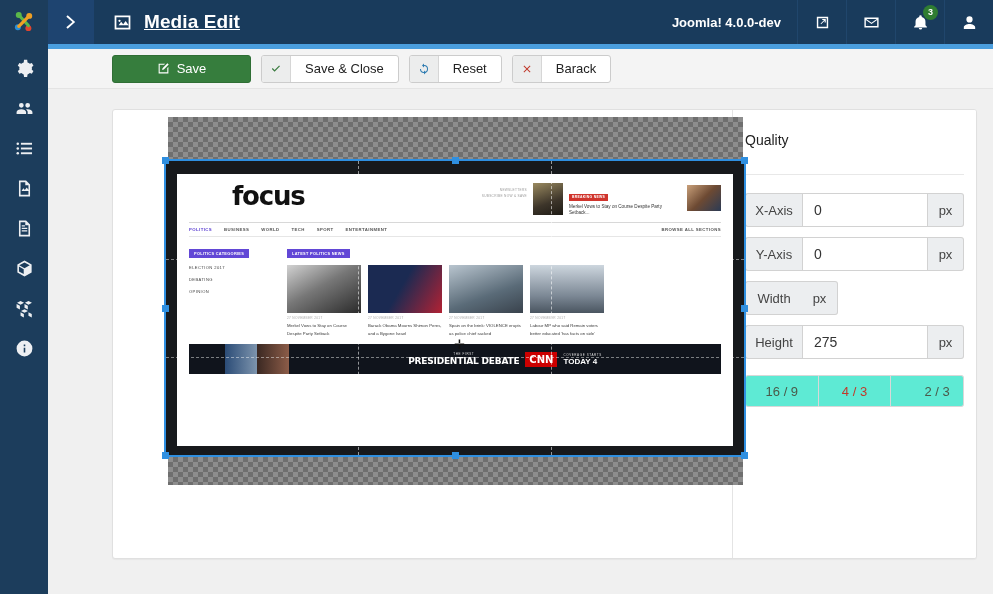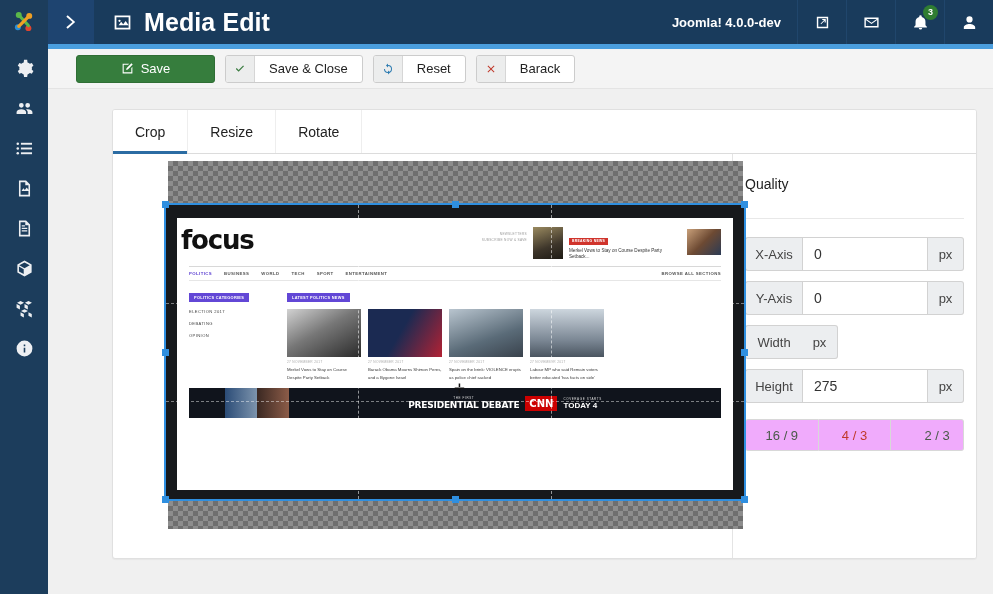--- a/index.html
+++ b/index.html
@@ -36,42 +36,42 @@
   .topbar {
     height:44px; background:#193b5c; display:flex; align-items:stretch; color:#fff;
     position:relative;
   }
   .tb-toggle {
     width:46px; display:flex; align-items:center; justify-content:center;
     background:#1e4470; font-size:20px; font-weight:bold;
   }
   .tb-title {
     display:flex; align-items:center; gap:11px; padding-left:18px; flex:1 1 auto;
-    font-size:25px; font-weight:bold; letter-spacing:.1px;
+    font-size:19px; font-weight:bold; letter-spacing:.1px;text-decoration:underline;
   }
   .tb-title .tt-ico svg { width:21px; height:21px; fill:#fff; display:block; }
   .tb-version {
     display:flex; align-items:center; padding:0 16px; font-size:13px; font-weight:bold;
   }
   .tb-btn {
     width:49px; display:flex; align-items:center; justify-content:center;
     border-left:1px solid #20466c; position:relative;
   }
   .tb-btn svg { width:17px; height:17px; fill:#fff; }
   .badge {
     position:absolute; top:5px; right:6px; min-width:15px; height:15px; line-height:15px;
     padding:0 3px; border-radius:8px; background:#2f7d32; color:#fff;
     font-size:9px; font-weight:bold; text-align:center;
   }
   .accent { height:5px; background:#4a9ede; }
 
   
   .toolbar {
     height:40px; background:#f4f4f4; display:flex; align-items:center;
-    padding:0 0 0 28px; gap:10px; border-bottom:1px solid #e4e4e4;
+    padding:0 0 0 64px; gap:10px; border-bottom:1px solid #e4e4e4;
   }
   .btn {
     height:28px; display:flex; align-items:center; background:#fff;
     border:1px solid #ccc; border-radius:3px; font-size:13px; color:#222;
     overflow:hidden;
   }
   .btn .lbl { padding:0 14px; }
   .btn .ic {
     width:29px; height:100%; display:flex; align-items:center; justify-content:center;
     background:#eceded; border-right:1px solid #d6d6d6;
@@ -128,21 +128,21 @@
   .h-nw{left:-4px; top:-4px;} .h-n{left:50%; margin-left:-3px; top:-4px;}
   .h-ne{right:-4px; top:-4px;} .h-w{left:-4px; top:50%; margin-top:-3px;}
   .h-e{right:-4px; top:50%; margin-top:-3px;} .h-sw{left:-4px; bottom:-4px;}
   .h-s{left:50%; margin-left:-3px; bottom:-4px;} .h-se{right:-4px; bottom:-4px;}
   .guide-v, .guide-h { position:absolute; border-color:rgba(255,255,255,.6); }
   .guide-v { top:0; bottom:0; border-left:1px dashed rgba(255,255,255,.55); }
   .guide-h { left:0; right:0; border-top:1px dashed rgba(255,255,255,.45); }
 
   
   .site { position:absolute; left:11px; top:13px; right:11px; bottom:9px; background:#fff; overflow:hidden; }
-  .s-head { display:flex; align-items:flex-start; padding:9px 12px 0 4px; }
+  .s-head { display:flex; align-items:flex-start; padding:9px 12px 0 23px;margin-left:32px; }
   .s-logo { font-size:26px; font-weight:bold; letter-spacing:-1.2px; color:#111; line-height:1; font-family:"DejaVu Sans", sans-serif; }
   .s-news { margin-left:auto; display:flex; align-items:flex-start; gap:6px; }
   .s-mini { text-align:right; font-size:3.2px; color:#9a9a9a; letter-spacing:.3px; line-height:1.9; padding-top:4px; }
   .s-mag { width:30px; height:32px; background:linear-gradient(160deg,#9a8a60,#3d352a 60%,#1d1a14); position:relative; overflow:hidden; }
   .s-mag:after { content:""; position:absolute; left:2px; top:2px; font-size:7px; }
   .s-bn { padding-top:3px; width:112px; }
   .s-bnbadge { display:inline-block; background:#d0342c; color:#fff; font-size:3.4px; font-weight:bold; padding:1.5px 3px; letter-spacing:.3px; }
   .s-bntext { font-size:4.6px; color:#333; line-height:1.5; margin-top:2.5px; }
   .s-thumb { width:34px; height:26px; background:linear-gradient(135deg,#c9a07a,#6d4a33 50%,#2b3b55); margin-top:2px; }
   .s-nav {
@@ -198,21 +198,21 @@
     flex:1 1 auto; background:#fff; border:1px solid #d2d2d2; display:flex; align-items:center;
     padding:0 11px; font-size:14px; color:#333;
   }
   .fg-suf {
     width:36px; background:#eceef0; border:1px solid #d2d2d2; border-left:none;
     border-radius:0 3px 3px 0; display:flex; align-items:center; justify-content:center;
     font-size:13px; color:#444;
   }
   .ratios { display:flex; margin:16px 12px 0 0; height:32px; }
   .ratio {
-    flex:1 1 0; background:#f0abfc; border:1px solid #d8d8d8; display:flex;
+    flex:1 1 0; background:#5eead4; border:1px solid #d8d8d8; display:flex;
     align-items:center; justify-content:center; font-size:13px;
   }
   .ratio + .ratio { border-left:none; }
   .ratio:first-child { border-radius:3px 0 0 3px; }
   .ratio:last-child { border-radius:0 3px 3px 0; }
 </style>
 </head>
 <body>
 
 <div id="app">
@@ -347,31 +347,20 @@
               <path d="M19 6.4L17.6 5 12 10.6 6.4 5 5 6.4l5.6 5.6L5 17.6 6.4 19l5.6-5.6 5.6 5.6 1.4-1.4-5.6-5.6L19 6.4z" fill="#c0392b"></path>
             </svg>
         </span>
         <span class="lbl">Barack</span>
       </div>
     </div>
 
     <div class="page">
       <div class="card">
 
-        <div class="tabs">
-          <div class="tab active">
-            <span>Crop</span>
-          </div>
-          <div class="tab">
-            <span>Resize</span>
-          </div>
-          <div class="tab">
-            <span>Rotate</span>
-          </div>
-        </div>
 
         <div class="card-body">
 
           <div class="stage">
             <div class="checker"></div>
 
             <div class="cropbox">
               <div class="imgwrap">
                 <div class="site">
 

